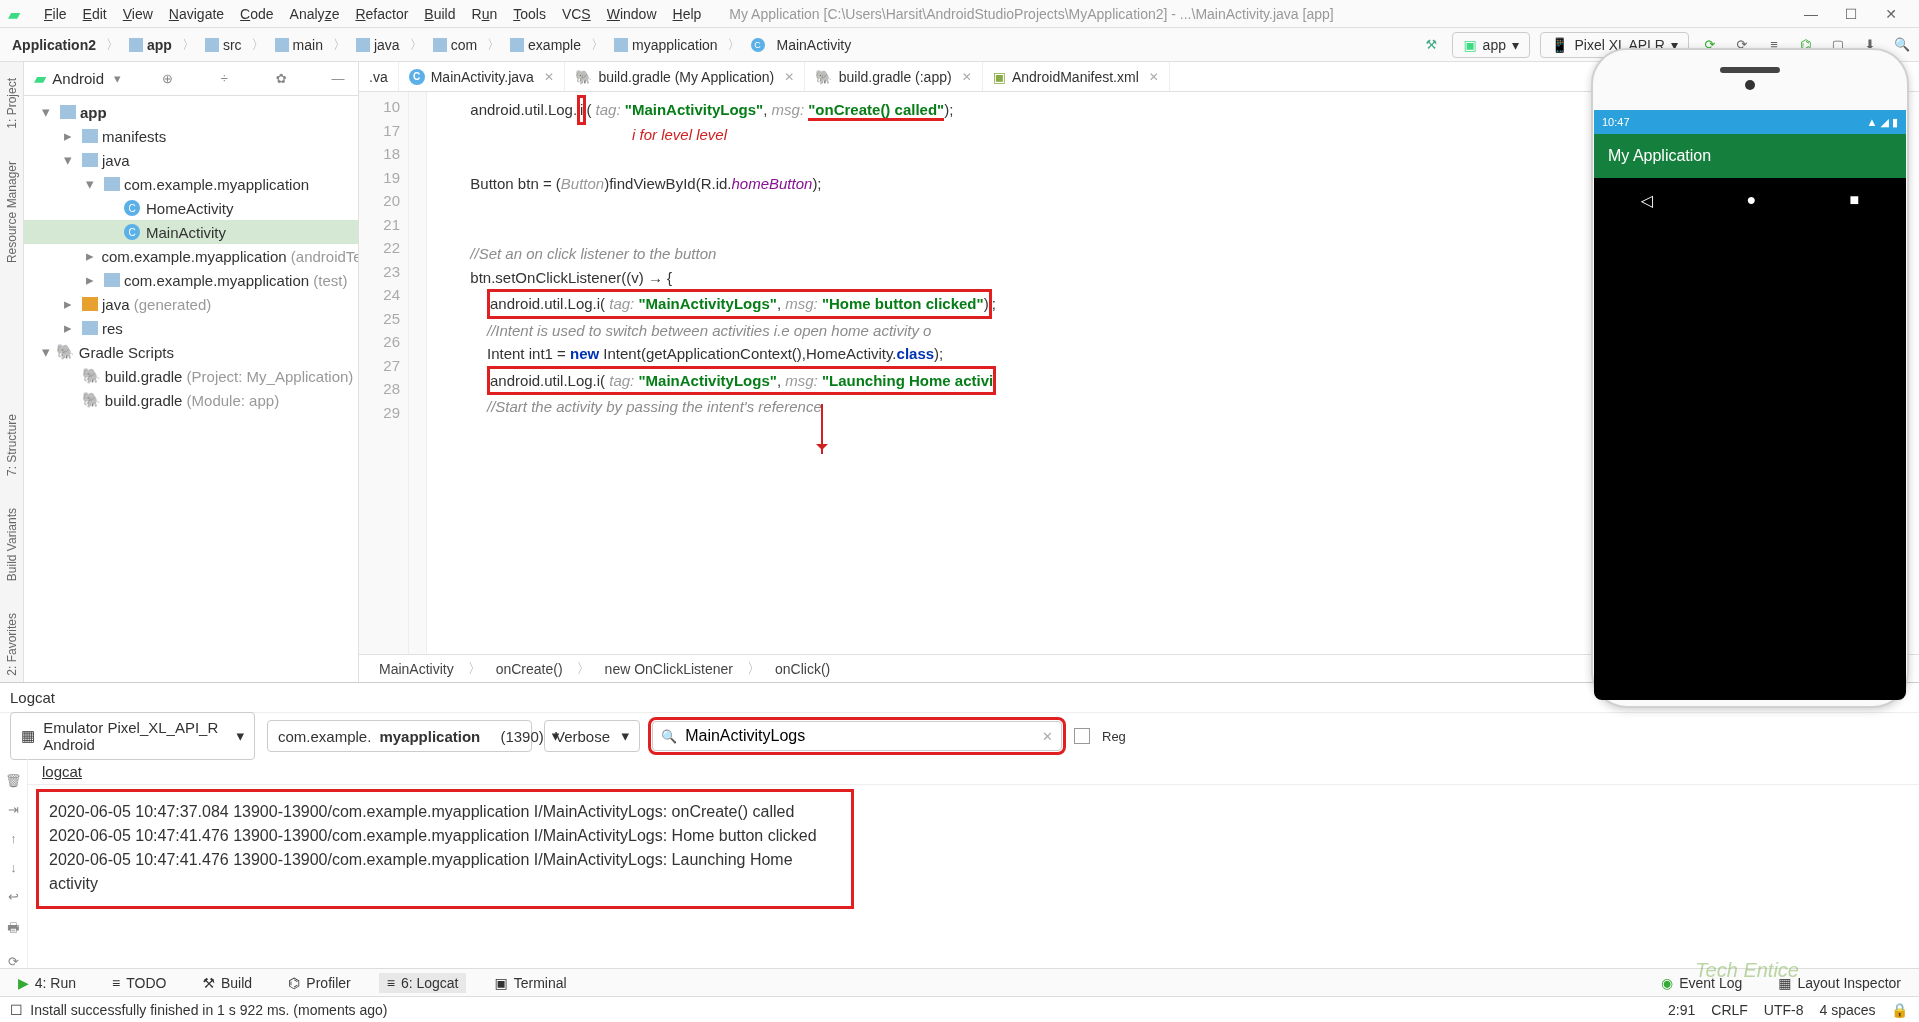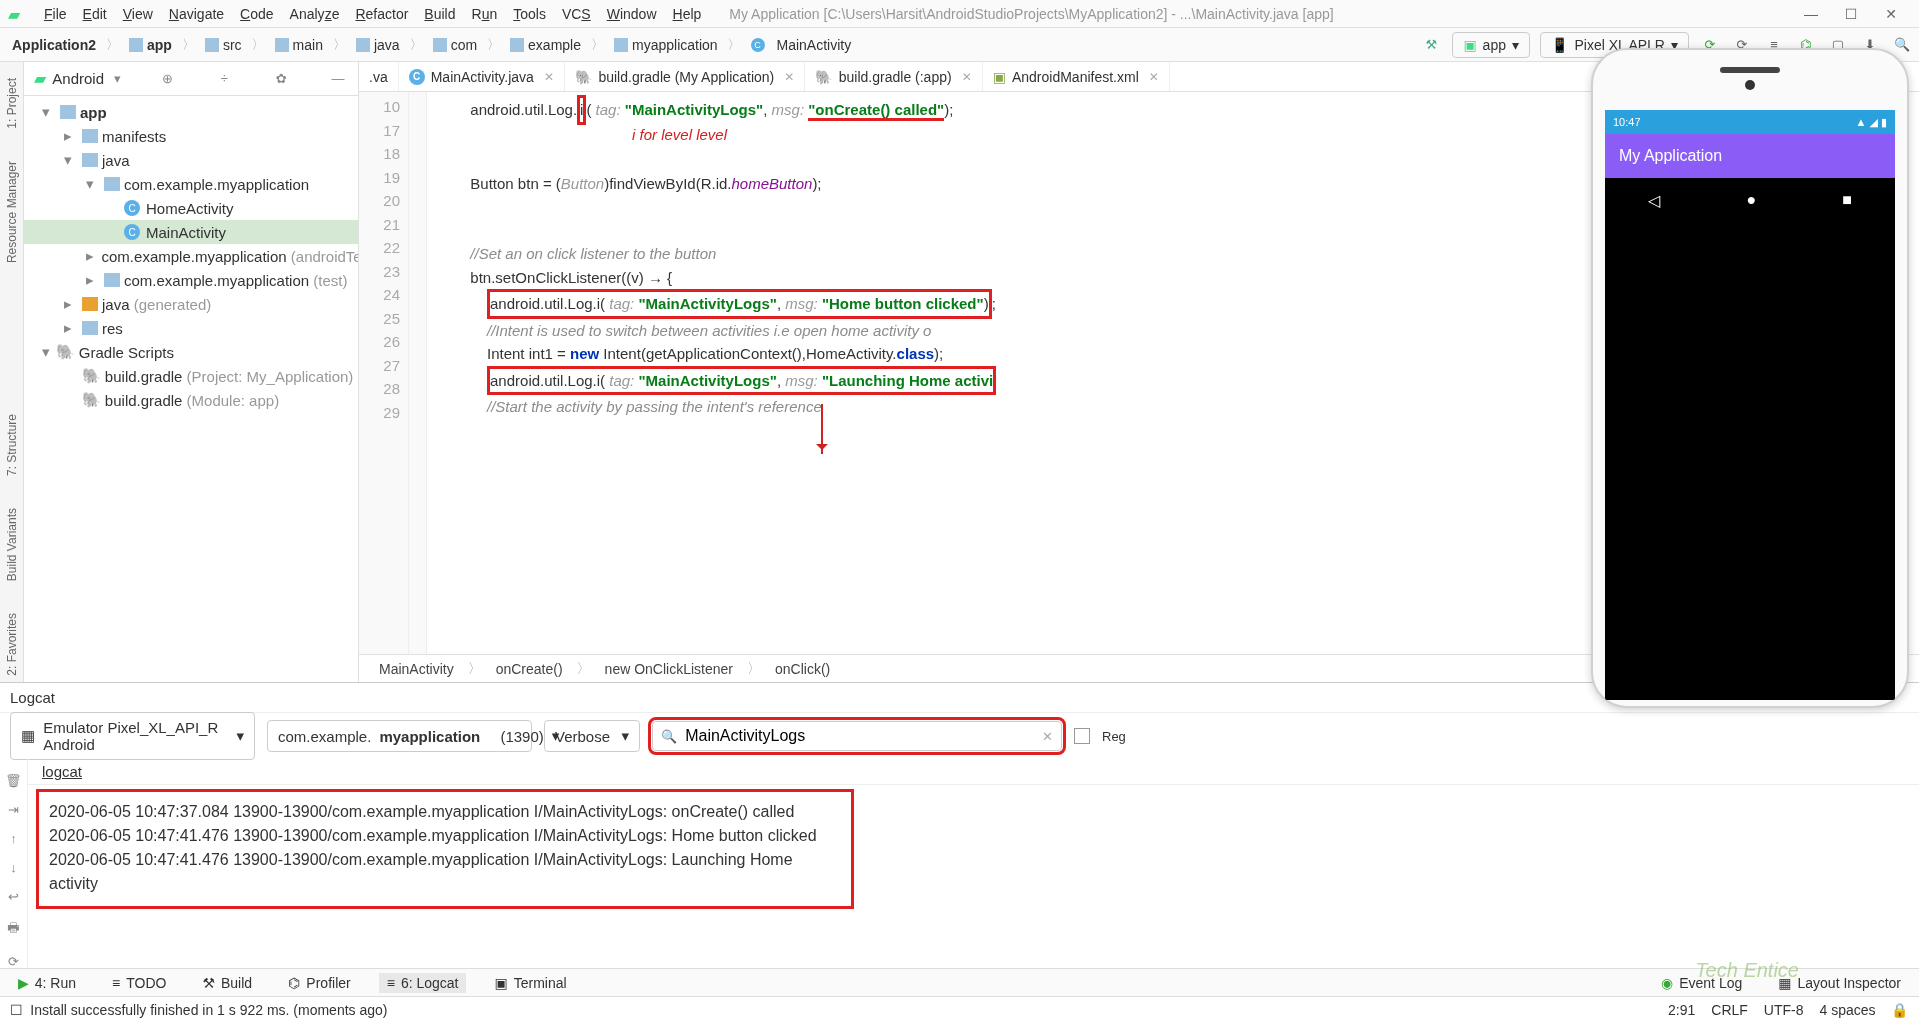--- a/index.html
+++ b/index.html
@@ -73,23 +73,23 @@
 .bottombar { position: absolute; bottom: 26px; left: 0; right: 0; height: 28px; border-top: 1px solid #ddd; display: flex; align-items: center; padding: 0 10px; gap: 20px; font-size: 14px; background: #fafafa; }
 .btab { display: flex; align-items: center; gap: 6px; padding: 2px 8px; }
 .btab.act { background: #e8e8e8; }
 .statusbar { position: absolute; bottom: 0; left: 0; right: 0; height: 26px; border-top: 1px solid #ddd; display: flex; align-items: center; padding: 0 10px; font-size: 14px; background: #fff; }
 .statusbar .rt { margin-left: auto; display: flex; gap: 16px; }
 
 .emu { position: absolute; right: 10px; top: 48px; width: 318px; height: 660px; background: #fafafa; border: 2px solid #d0d0d0; border-radius: 36px; box-shadow: 0 2px 8px rgba(0,0,0,.2); }
 .emu-top { height: 40px; display:flex; justify-content:center; align-items:center; }
 .emu-spk { width:60px; height:6px; background:#444; border-radius:3px; }
 .emu-cam { width:10px; height:10px; background:#333; border-radius:50%; position:absolute; top:30px; left:50%; transform:translateX(-50%); }
-.emu-scr { margin: 20px 12px 10px; height: 590px; background: #000; border-radius: 2px; display:flex; flex-direction:column; }
+.emu-scr { margin: 20px 1px 10px; height: 590px; background: #000; border-radius: 8px; display:flex; flex-direction:column; }
 .emu-stat { height: 24px; background: #2aa0dd; color:#fff; font-size:11px; display:flex; align-items:center; padding:0 8px; justify-content:space-between; }
-.emu-app { height: 44px; background: #8b5cf6; color:#fff; display:flex; align-items:center; padding:0 14px; font-size:16px; font-weight:500;}
+.emu-app { height: 44px; background: #15803d; color:#fff; display:flex; align-items:center; padding:0 14px; font-size:16px; font-weight:500;}
 .emu-body { flex:1; background:#6ec1e4; display:flex; align-items:center; justify-content:center; color:#fff; font-size:18px; }
 .emu-nav { height: 44px; background:#000; display:flex; align-items:center; justify-content:space-around; color:#fff; font-size:16px; }
 
 .arrow { position:absolute; left:821px; top:404px; width:2px; height:50px; background:#d02020; }
 .arrow::after { content:''; position:absolute; bottom:-2px; left:-5px; border:6px solid transparent; border-top-color:#d02020; }
 
 .watermark { position:absolute; right:120px; bottom:40px; color:#7ab04a; font-size:20px; font-style:italic; opacity:.5; }
 </style>
 </head>
 <body>

